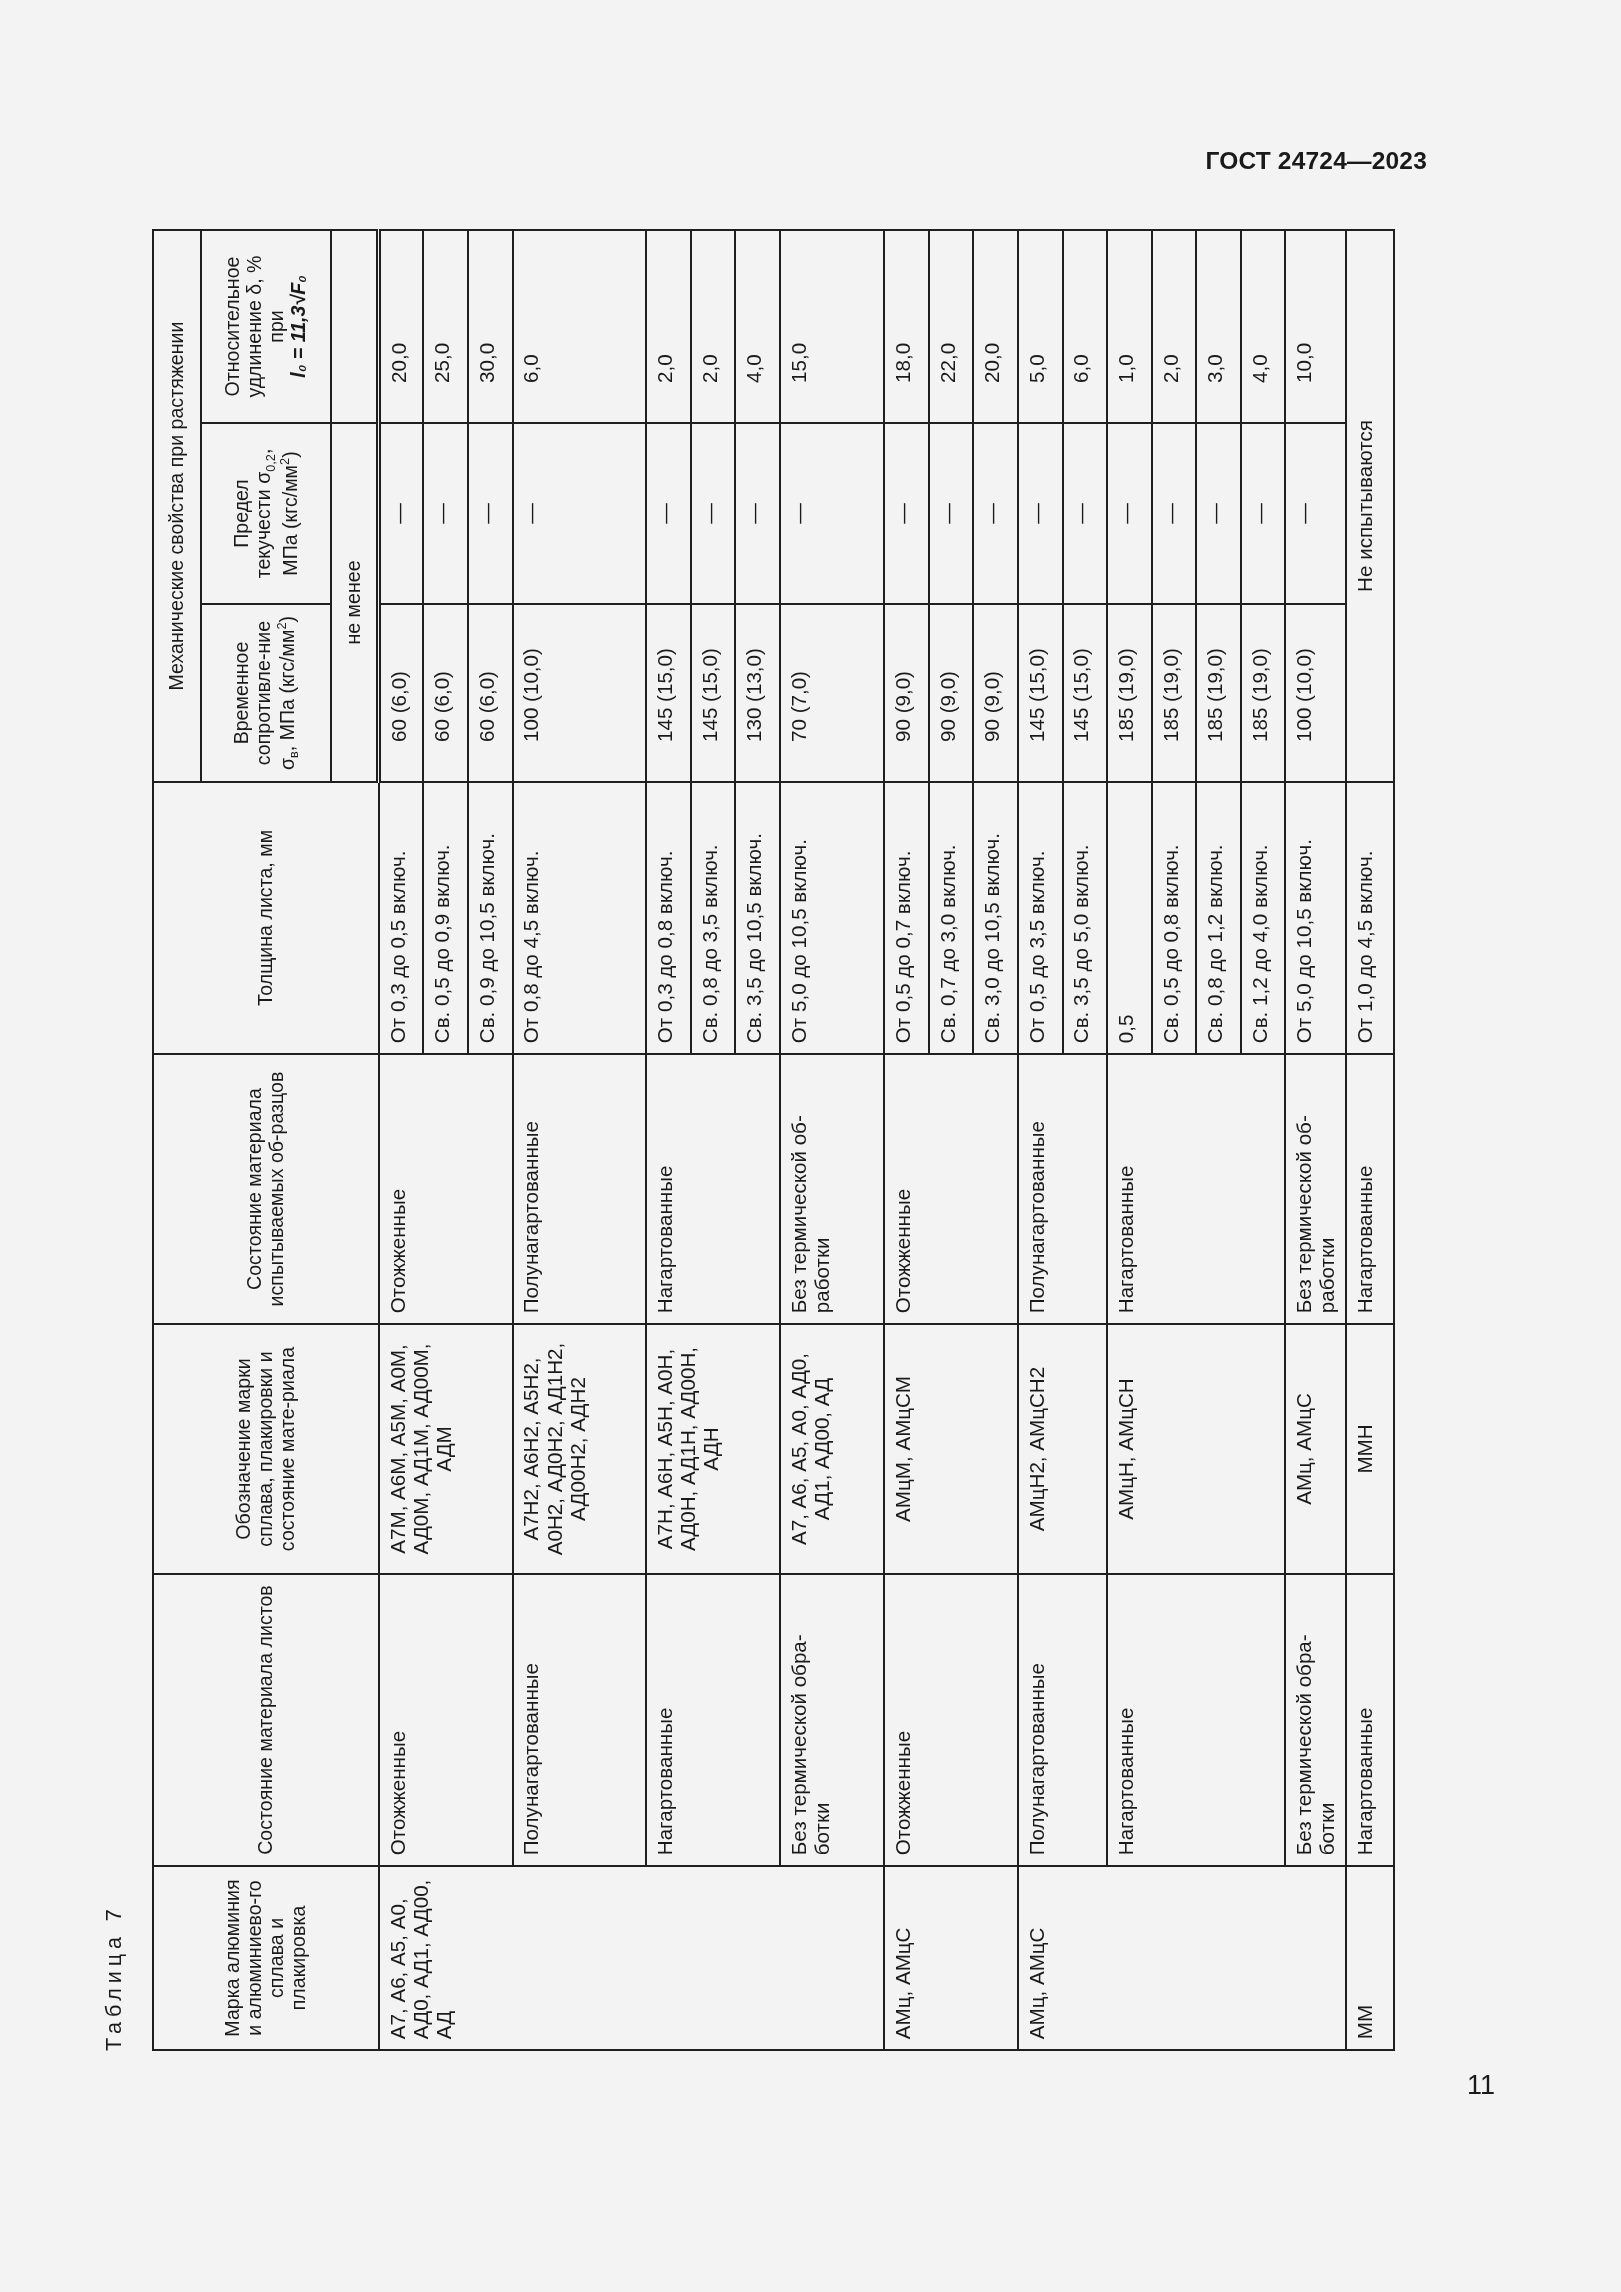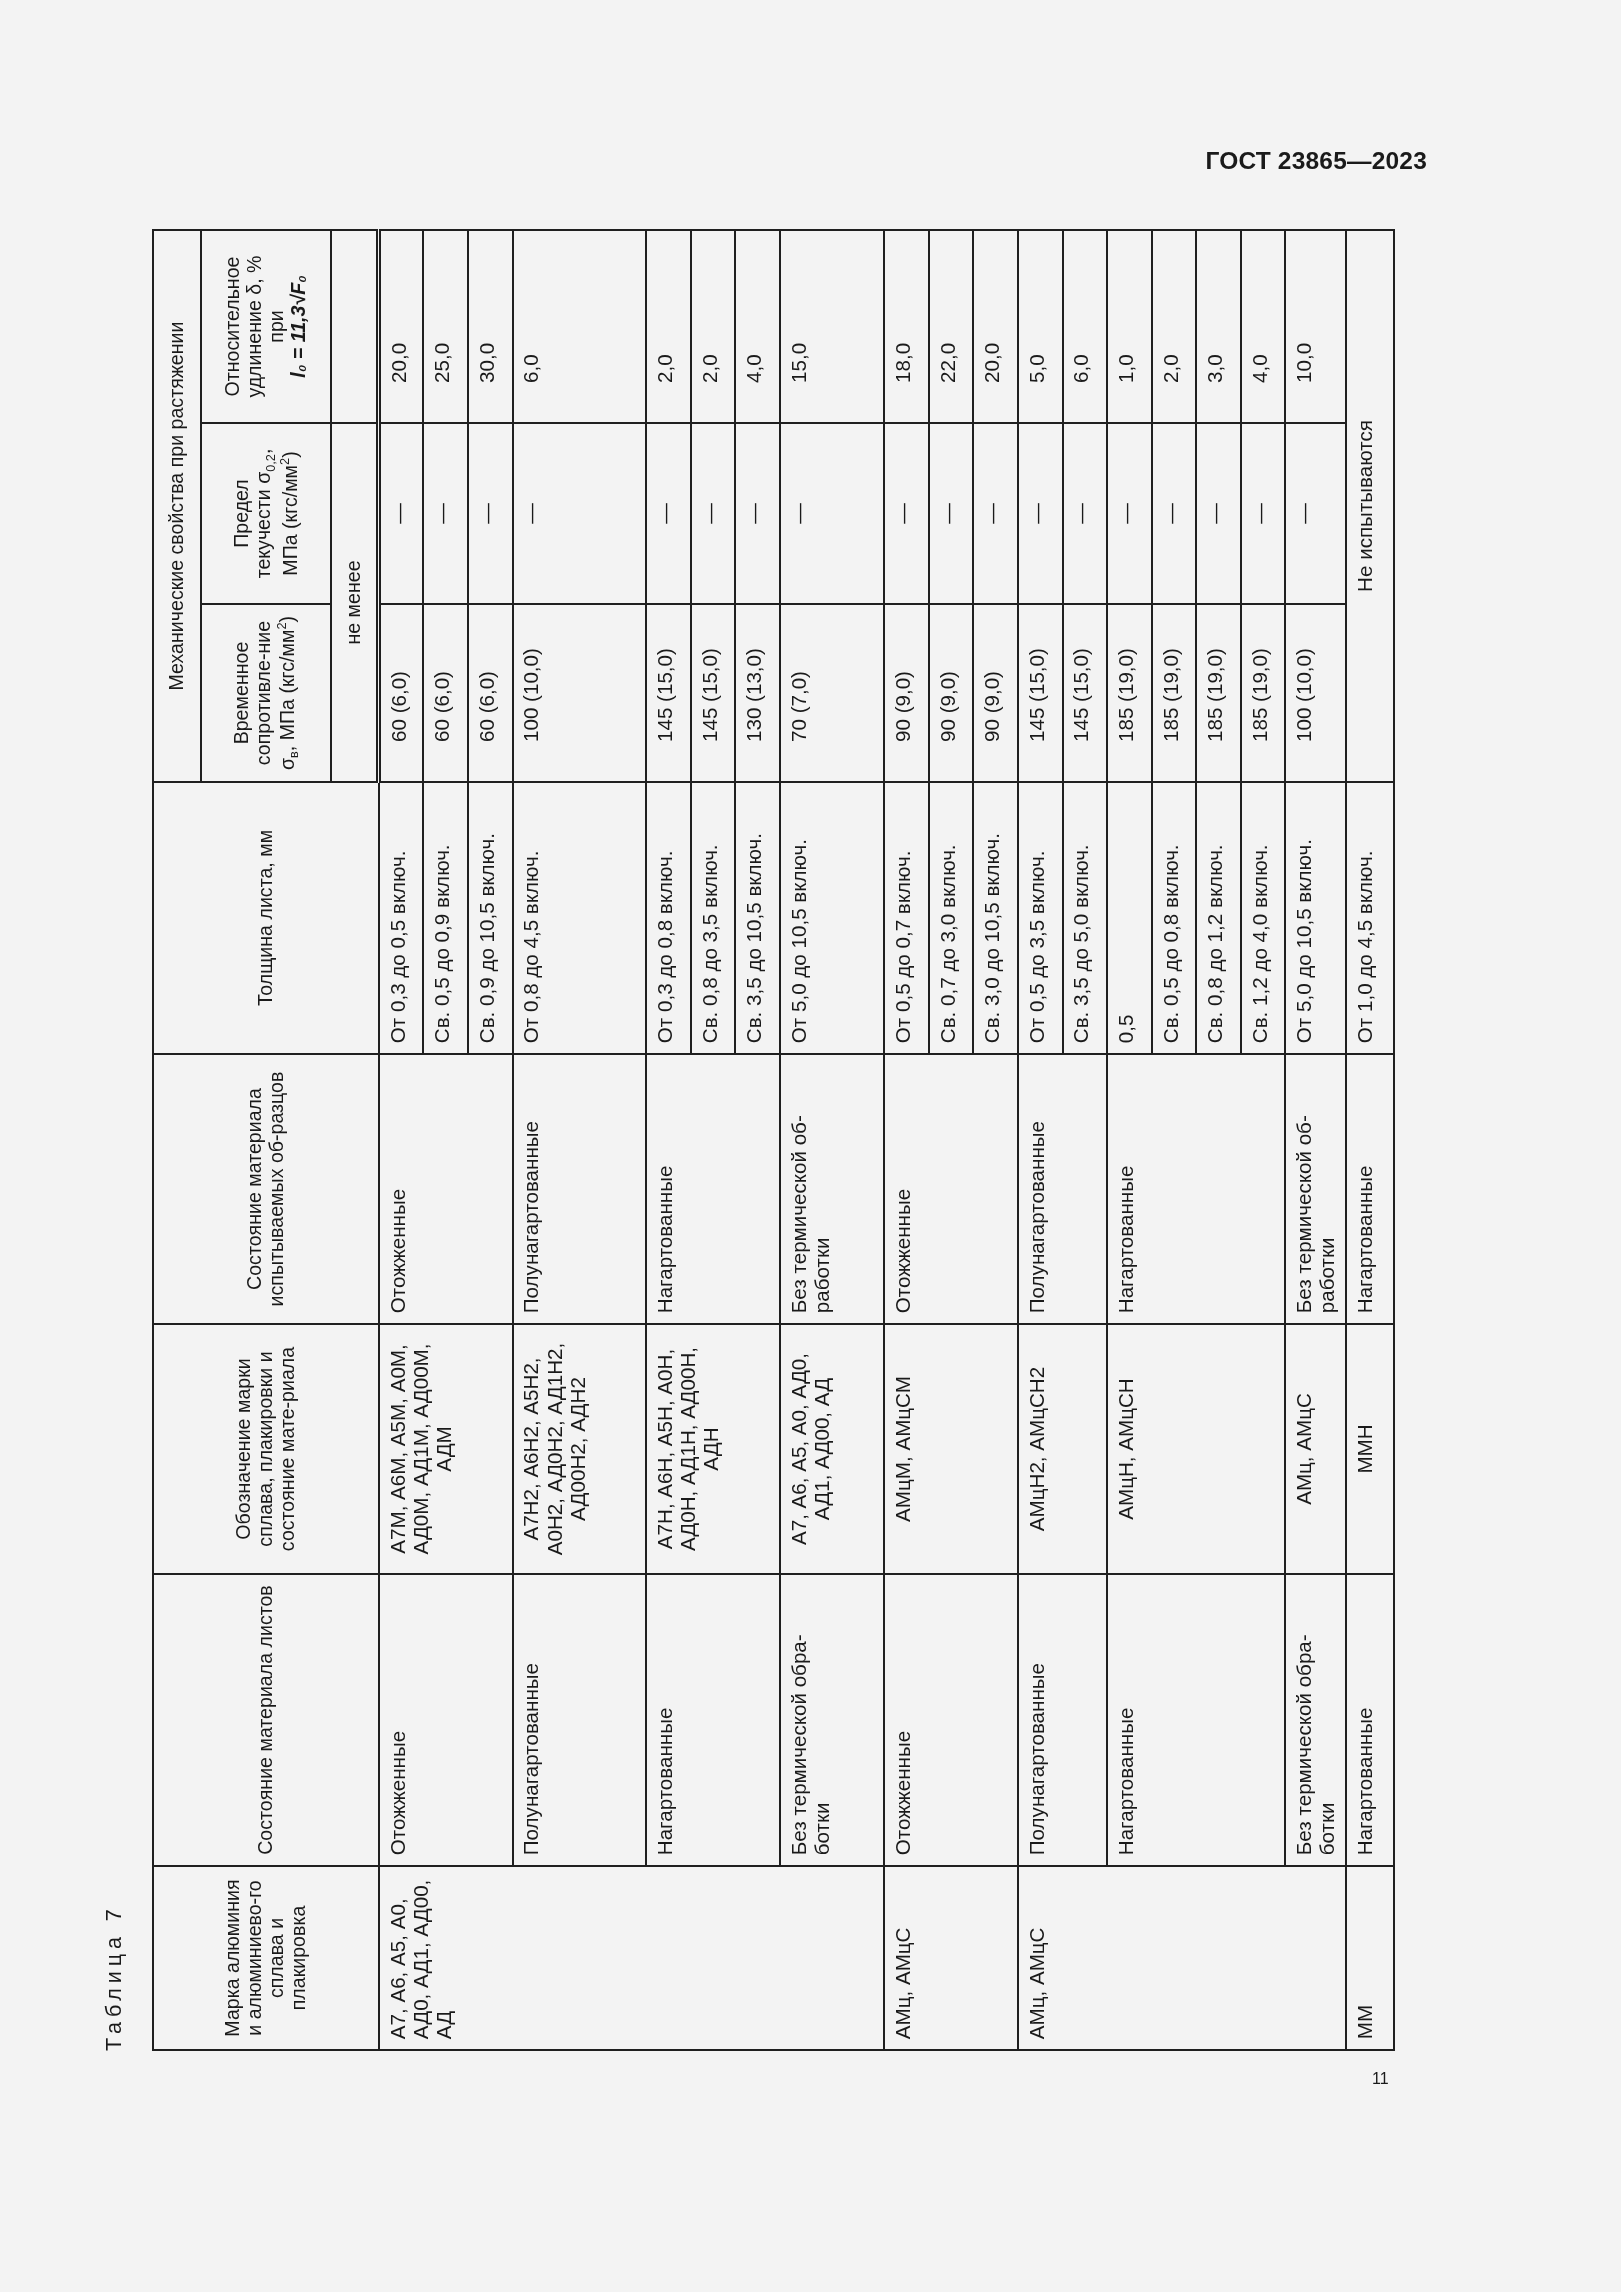--- a/index.html
+++ b/index.html
@@ -4,21 +4,21 @@
 <style>
   html, body { margin:0; padding:0; }
   body {
     width:1621px; height:2293px; background:#f3f3f3; position:relative; overflow:hidden;
     font-family:"Liberation Sans", sans-serif; color:#1a1a1a;
   }
   .doc-header {
     position:absolute; top:147px; right:194px; font-weight:bold; font-size:24.5px; letter-spacing:0.2px;
   }
   .page-number {
-    position:absolute; top:2070px; left:1372px; font-size:16px;
+    position:absolute; top:2070px; left:1467px; font-size:27px;
   }
   
   .rot {
     position:absolute;
     left:152px; top:2051px;
     width:1820px; height:1243px;
     transform-origin:0 0;
     transform:rotate(-90deg);
   }
   .table-caption {
@@ -36,21 +36,21 @@
   table.t td.ctr { text-align:center; }
   table.t tr.dbl td { border-bottom:5.9px double #1f1f1f; }
   table.t td.val { text-align:left; padding-left:39px; }
   table.t td.dash { text-align:center; }
   sub, sup { font-size:12.7px; }
   .formula { font-style:italic; font-weight:bold; font-size:19.6px; white-space:nowrap; }
 </style>
 </head>
 <body>
 
-<div class="doc-header">ГОСТ 23865—2023</div>
+<div class="doc-header">ГОСТ 24724—2023</div>
 <div class="page-number">11</div>
 
 <div class="rot">
   <div class="table-caption">Таблица 7</div>
   <table class="t">
     <colgroup>
       <col style="width:184px">
         <col style="width:292px">
         <col style="width:250px">
         <col style="width:270px">

